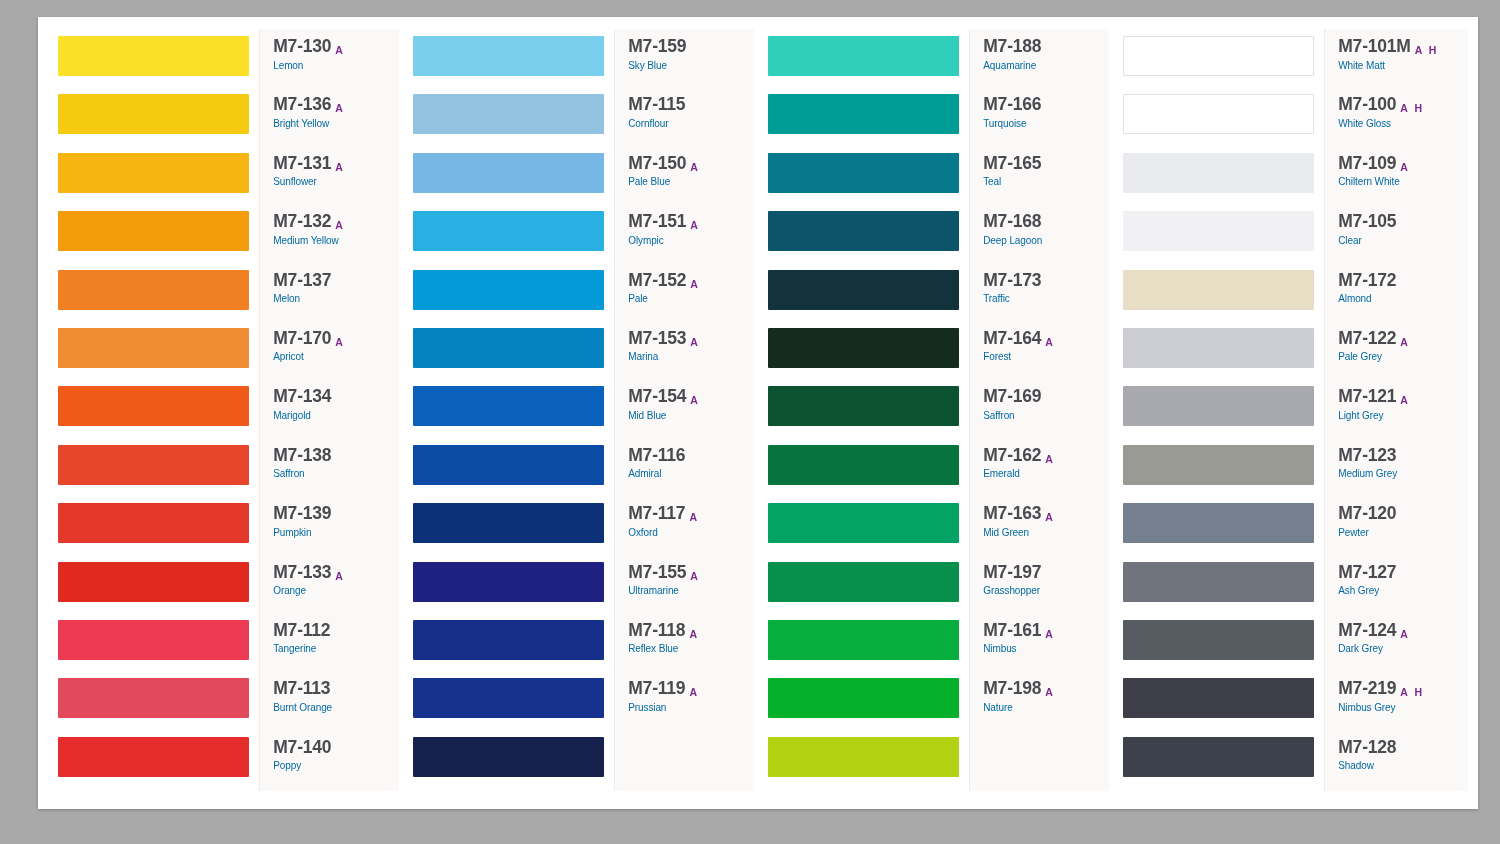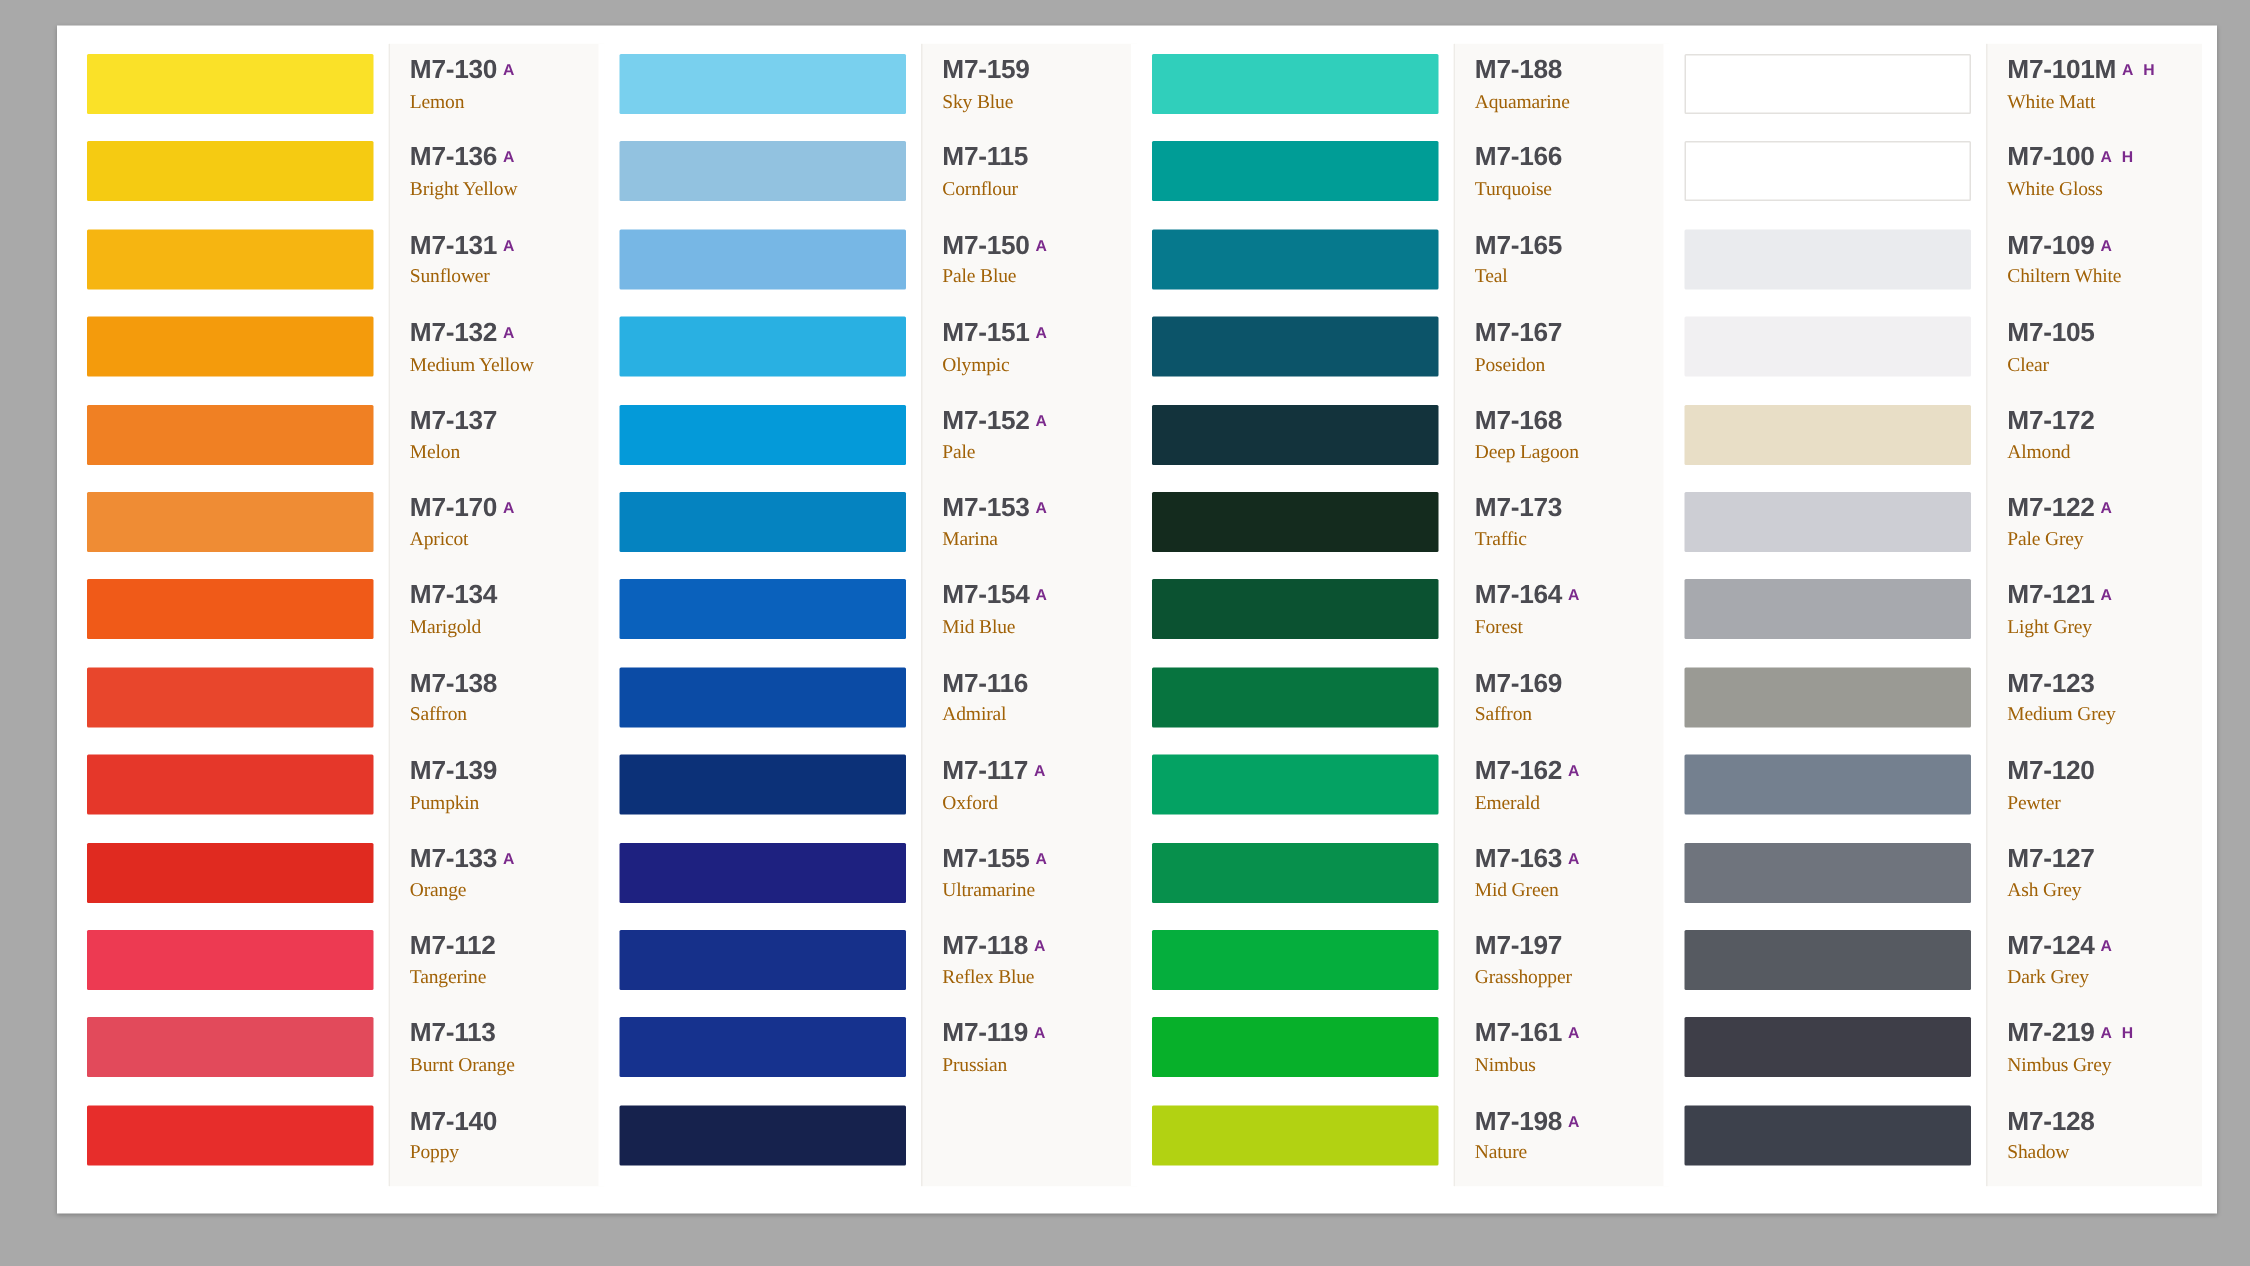--- a/index.html
+++ b/index.html
@@ -107,21 +107,21 @@
 
   .label-row {
     flex-direction: column;
     justify-content: flex-start;
     padding-left: 8px;
     white-space: nowrap;
   }
 
   .code-line {
     display: flex;
-    align-items: center;
+    align-items: flex-end;
     line-height: 1;
     margin-top: 5px;
   }
 
   .code {
     font-size: 17.5px;
     font-weight: bold;
     color: #4a4a50;
     letter-spacing: -0.2px;
   }
@@ -129,25 +129,24 @@
   .marks {
     font-size: 10.5px;
     font-weight: bold;
     color: #7b2a8c;
     margin-left: 4px;
     margin-top: 1px;
     letter-spacing: 2px;
   }
 
   .name {
-    font-size: 13px;
-    color: #a16207;
+    font-size: 10px;
+    color: #0369a1;
     margin-top: 4px;
     letter-spacing: -0.1px;
-    font-family: Liberation Serif, serif;
   }
 </style>
 </head>
 <body>
 
 <div id="page">
   <div id="inner">
       <div class="column">
         <div class="col-swatches">
           <div class="row swatch-row">
@@ -459,26 +458,20 @@
             <div class="name">Turquoise</div>
           </div>
           <div class="row label-row">
             <div class="code-line">
               <span class="code">M7-165</span>
             </div>
             <div class="name">Teal</div>
           </div>
           <div class="row label-row">
             <div class="code-line">
-              <span class="code">M7-167</span>
-            </div>
-            <div class="name">Poseidon</div>
-          </div>
-          <div class="row label-row">
-            <div class="code-line">
               <span class="code">M7-168</span>
             </div>
             <div class="name">Deep Lagoon</div>
           </div>
           <div class="row label-row">
             <div class="code-line">
               <span class="code">M7-173</span>
             </div>
             <div class="name">Traffic</div>
           </div>

